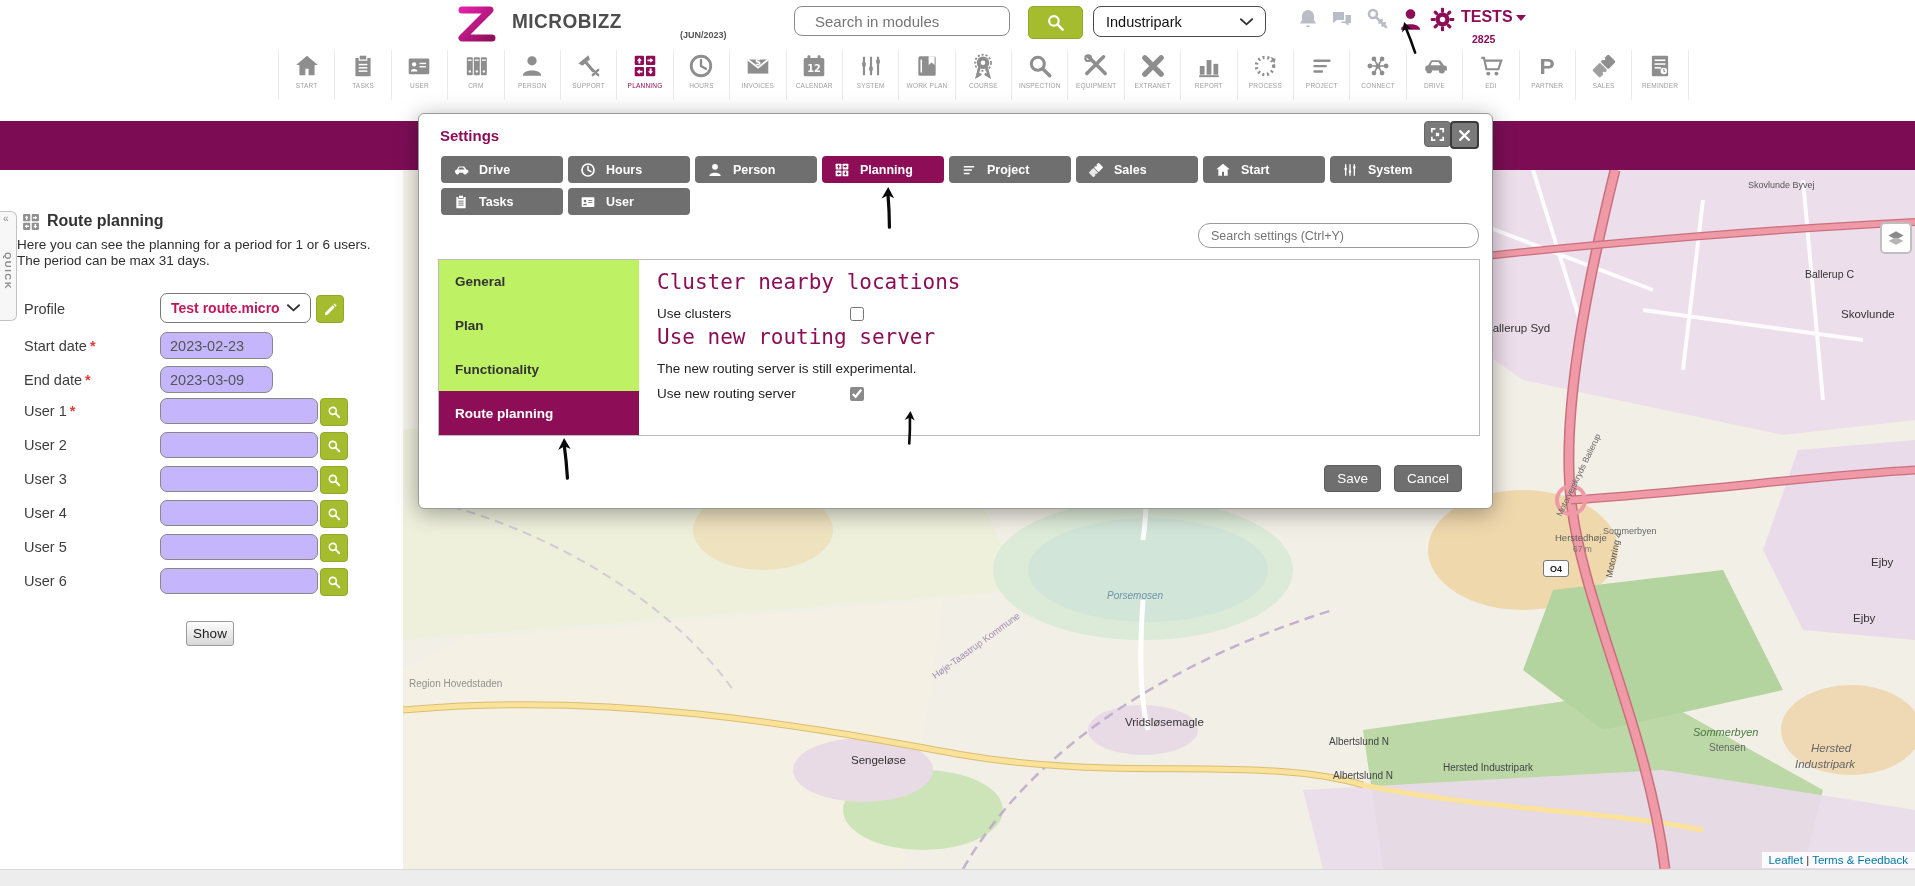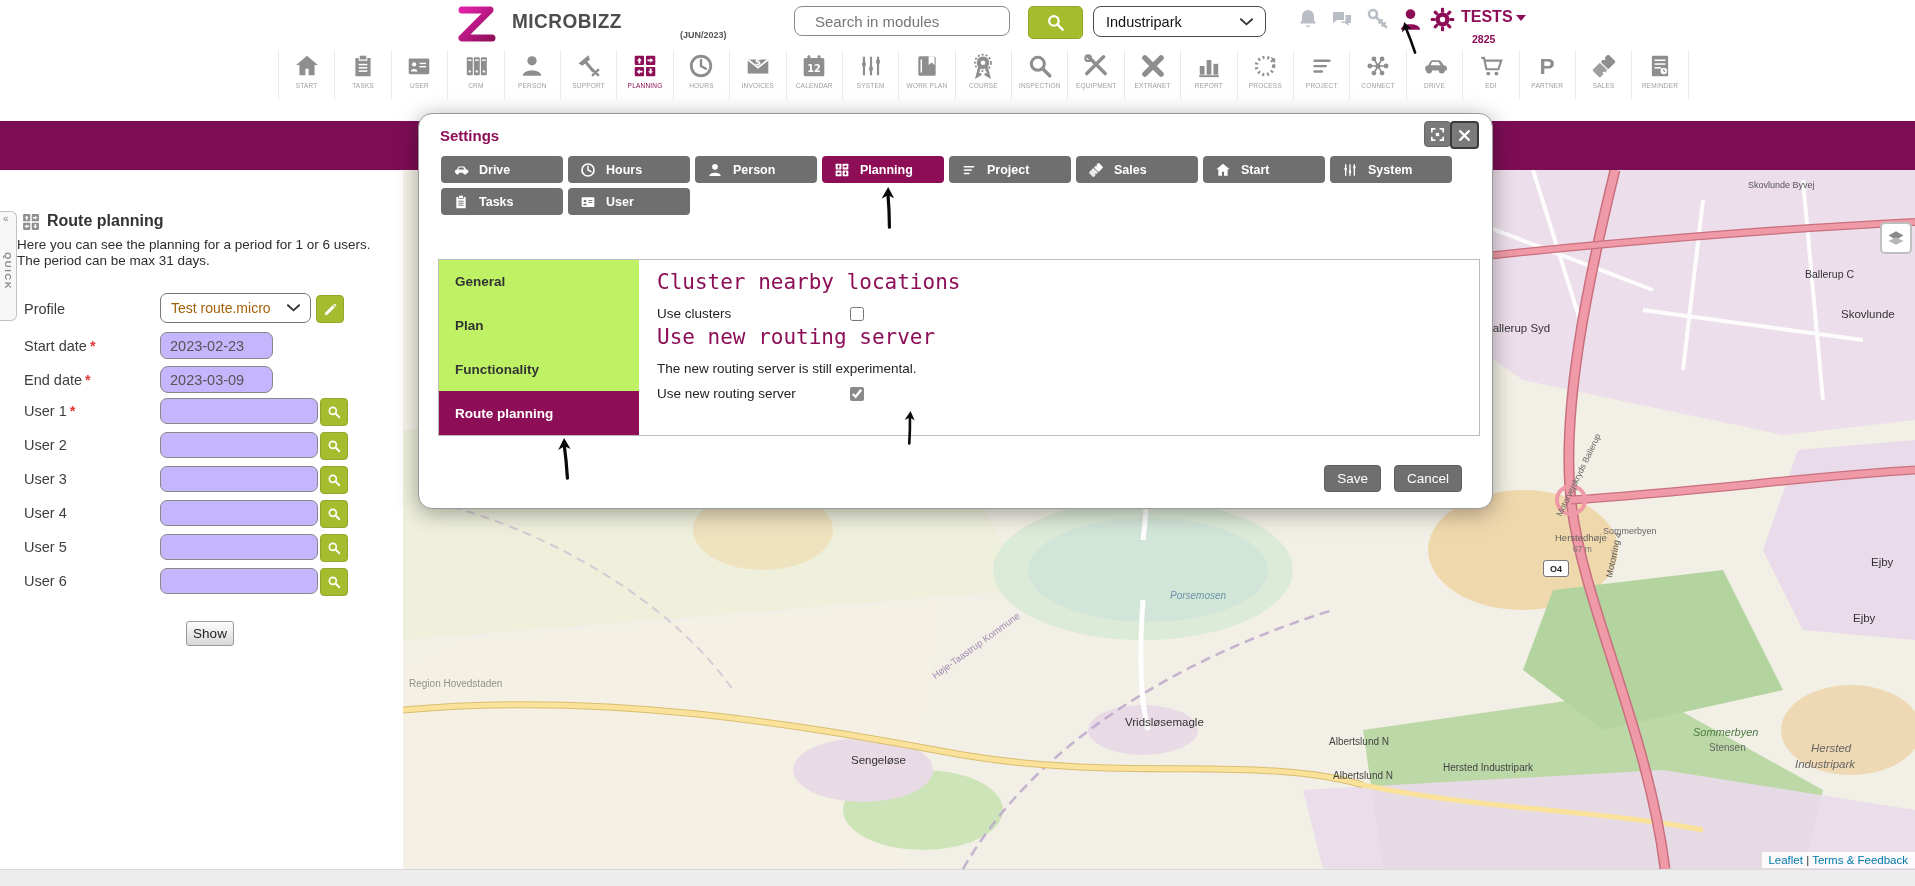--- a/index.html
+++ b/index.html
@@ -44,42 +44,42 @@
   .quick-tab .qchev{position:absolute;top:1px;left:3px;font-size:10px;color:#8a8a8a;}
   .quick-tab .qtxt{position:absolute;top:55%;left:50%;transform:translate(-50%,-50%) rotate(90deg);
                    font-size:9.5px;font-weight:bold;letter-spacing:1.5px;color:#8a8a8a;white-space:nowrap;}
   .panel-title{position:absolute;left:47px;top:212px;font-size:16px;font-weight:bold;color:#333;z-index:4;}
   .panel-desc{position:absolute;left:17px;font-size:13.5px;color:#2e2e2e;z-index:4;white-space:nowrap;}
   .flabel{position:absolute;left:24px;font-size:14.5px;color:#3d3d3d;z-index:4;}
   .req{color:#e03c3c;font-weight:bold;margin-left:3px;}
   .finput{position:absolute;box-sizing:border-box;border:1.4px solid #888;border-radius:7px;background:#c4b5fd;
           font-size:14.5px;color:#555;padding:0 9px;font-family:"Liberation Sans",sans-serif;z-index:4;outline:none;}
   .fselect{position:absolute;box-sizing:border-box;border:1.4px solid #777;border-radius:7px;background:#fff;
-           display:flex;align-items:center;justify-content:space-between;padding:0 10px;font-size:14px;color:#a16207;
-           z-index:4;cursor:pointer;}
+           display:flex;align-items:center;justify-content:space-between;padding:0 10px;font-size:14px;color:#be185d;
+           z-index:4;cursor:pointer;font-weight:bold;}
   .greenbtn{position:absolute;width:26px;height:26px;background:#a6bc2f;border:1px solid #93a82a;border-radius:4px;
             display:flex;align-items:center;justify-content:center;z-index:4;cursor:pointer;}
   .show-btn{position:absolute;left:186px;top:621px;width:48px;height:25px;background:linear-gradient(#fdfdfd,#d7d7d7);
             border:1px solid #9a9a9a;border-radius:3px;font-size:13.5px;color:#222;z-index:4;cursor:pointer;
             font-family:"Liberation Sans",sans-serif;}
   
   .map{position:absolute;left:403px;top:170px;width:1512px;height:699px;overflow:hidden;z-index:1;background:#f2efe6;}
   .map-svg{position:absolute;left:0;top:0;width:100%;height:100%;}
   .mlab{position:absolute;color:#333;white-space:nowrap;z-index:2;font-family:"Liberation Sans",sans-serif;}
   .o4-badge{position:absolute;left:1140px;top:390px;width:24px;height:15px;background:#fff;border:1.5px solid #777;
             border-radius:3px;font-size:9px;font-weight:bold;color:#222;display:flex;align-items:center;justify-content:center;z-index:2;}
   .layers-ctl{position:absolute;left:1477px;top:52px;width:28px;height:28px;background:#fff;border:2px solid rgba(0,0,0,.25);
               border-radius:5px;display:flex;align-items:center;justify-content:center;z-index:3;cursor:pointer;}
   .attribution{position:absolute;right:0;bottom:1px;background:rgba(255,255,255,.85);padding:2px 7px 2px 6px;
                font-size:11.5px;color:#333;z-index:3;}
   .attribution a{color:#0078A8;text-decoration:none;cursor:pointer;}
   .bottom-strip{position:absolute;left:0;top:869px;width:100%;height:17px;background:#ededed;border-top:1px solid #d8d8d8;z-index:5;}
   
   .modal{position:absolute;left:418px;top:113px;width:1073px;height:394px;background:#fff;border:1px solid #9a9a9a;
-         border-radius:14px;box-shadow:0 4px 22px rgba(0,0,0,.35);z-index:10;}
+         border-radius:6px;box-shadow:0 4px 22px rgba(0,0,0,.35);z-index:10;}
   .modal-title{position:absolute;left:21px;top:13px;font-size:15px;font-weight:bold;color:#8d0e57;}
   .mbtn{position:absolute;top:7px;width:25px;height:24px;background:#7a7a7a;border-radius:4px;display:flex;
         align-items:center;justify-content:center;cursor:pointer;}
   .mbtn.max{right:41px;border:1px solid #666;}
   .mbtn.close{right:13px;border:2px solid #3c3c3c;}
   .tabs-row{position:absolute;left:22px;display:flex;gap:5px;}
   .tab{width:122px;height:27px;box-sizing:border-box;background:#6f6f6f;--detail:#6f6f6f;border-radius:4px;color:#fff;
        display:flex;align-items:center;gap:10px;padding-left:12px;font-size:12.5px;font-weight:bold;cursor:pointer;}
   .tab svg.ti{width:16px;height:16px;}
   .tab.active{background:#8d0e57;--detail:#8d0e57;}
@@ -597,21 +597,21 @@
   <span class="mlab" style="left:1402px;top:98px;font-size:10.5px">Ballerup C</span>
   <span class="mlab" style="left:1438px;top:138px;font-size:11.5px">Skovlunde</span>
   <span class="mlab" style="left:1082px;top:152px;font-size:11.5px">Ballerup Syd</span>
   <span class="mlab" style="left:1130px;top:300px;font-size:8.5px;color:#666;transform:rotate(-64deg)">Motorvejskryds Ballerup</span>
   <span class="mlab" style="left:1200px;top:356px;font-size:9px;color:#666">Sommerbyen</span>
   <span class="mlab" style="left:1152px;top:362px;font-size:9.5px;color:#5f5f5f">Herstedhøje</span>
   <span class="mlab" style="left:1170px;top:374px;font-size:8.5px;color:#777">67 m</span>
   <span class="mlab" style="left:1188px;top:380px;font-size:9px;color:#555;transform:rotate(-78deg)">Motorring 4</span>
   <span class="mlab" style="left:1468px;top:386px;font-size:11.5px">Ejby</span>
   <span class="mlab" style="left:1450px;top:442px;font-size:11.5px">Ejby</span>
-  <span class="mlab" style="left:767px;top:420px;font-size:10px;color:#6d94a8;font-style:italic">Porsemosen</span>
+  <span class="mlab" style="left:704px;top:420px;font-size:10px;color:#6d94a8;font-style:italic">Porsemosen</span>
   <span class="mlab" style="left:6px;top:508px;font-size:10px;color:#909090">Region Hovedstaden</span>
   <span class="mlab" style="left:722px;top:546px;font-size:11.5px">Vridsløsemagle</span>
   <span class="mlab" style="left:448px;top:584px;font-size:11.5px">Sengeløse</span>
   <span class="mlab" style="left:926px;top:566px;font-size:10px;color:#444">Albertslund N</span>
   <span class="mlab" style="left:930px;top:600px;font-size:10px;color:#444">Albertslund N</span>
   <span class="mlab" style="left:1040px;top:592px;font-size:10px;color:#444">Hersted Industripark</span>
   <span class="mlab" style="left:1408px;top:572px;font-size:11.5px;color:#666;font-style:italic">Hersted</span>
   <span class="mlab" style="left:1392px;top:588px;font-size:11.5px;color:#666;font-style:italic">Industripark</span>
   <span class="mlab" style="left:1290px;top:556px;font-size:11px;color:#4c7a43;font-style:italic">Sommerbyen</span>
   <span class="mlab" style="left:1306px;top:572px;font-size:10px;color:#666">Stensen</span>
@@ -781,20 +781,21 @@
         <span>Tasks</span>
       </div>
     <div class="tab">
         <svg class="ti">
           <use href="#i-idcard"></use>
         </svg>
         <span>User</span>
       </div>
   </div>
 
+  <input class="ssearch" type="text" placeholder="Search settings (Ctrl+Y)" style="">
 
   <div class="sbox">
     <div class="snav">
       <div class="snav-item">General</div>
       <div class="snav-item">Plan</div>
       <div class="snav-item">Functionality</div>
       <div class="snav-item active">Route planning</div>
     </div>
     <div class="spane">
       <div class="shead">Cluster nearby locations</div>

